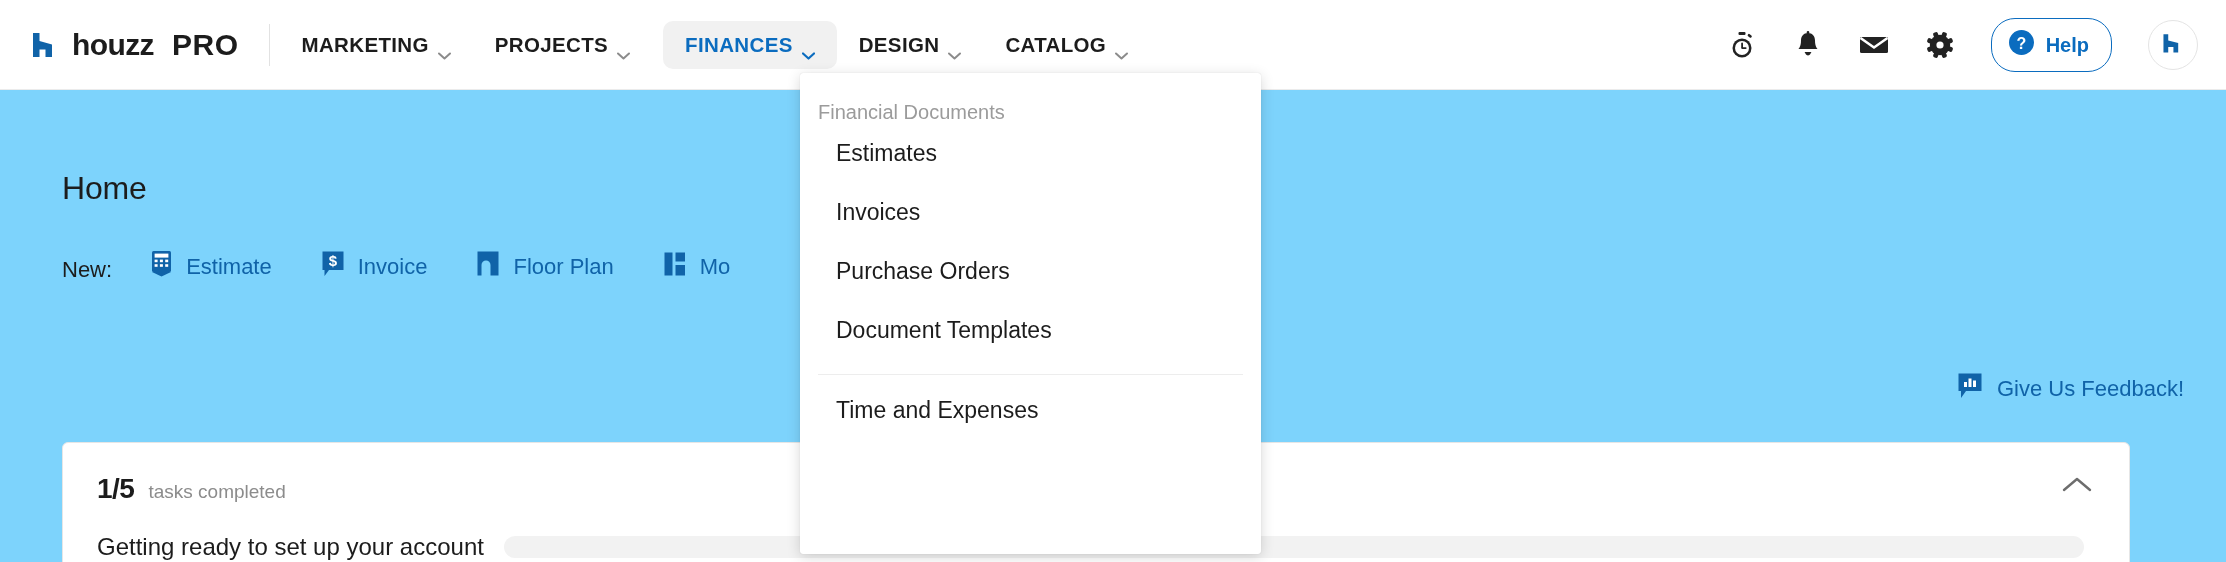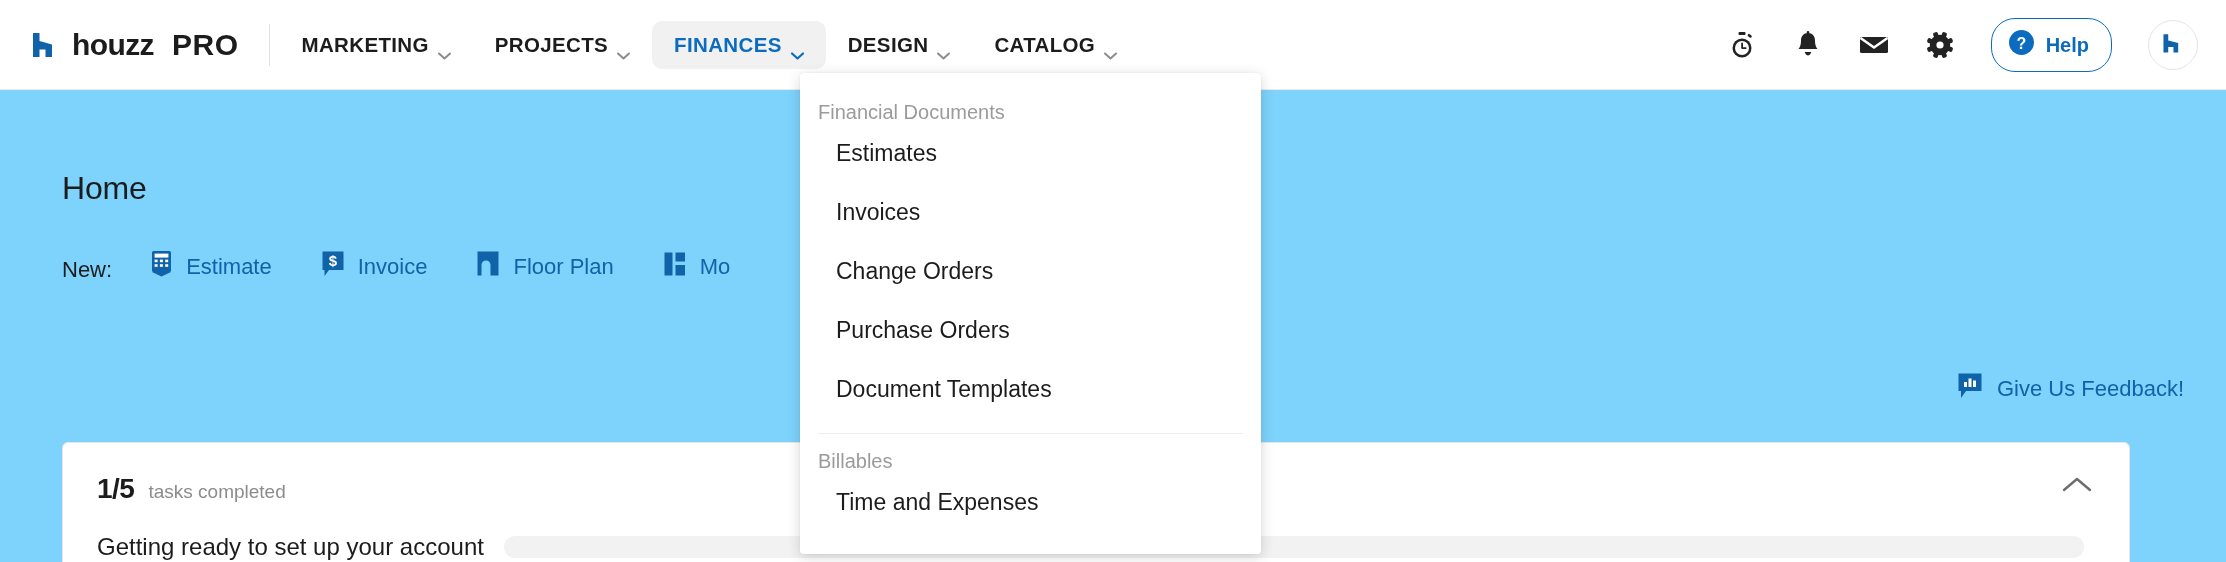--- a/index.html
+++ b/index.html
@@ -27,21 +27,21 @@
 
   .nav-div { width:1px; height:42px; background:#e2e2e2; margin-left:30px; margin-right:10px;}
 
   .navitems { display:flex; align-items:center; height:100%; }
   .navitem {
     display:flex; align-items:center; gap:9px;
     font-size:20.5px; font-weight:600; letter-spacing:0.35px;
     color:#1c1c1c; padding:12px 22px; border-radius:10px;
     cursor:pointer; white-space:nowrap;
   }
-  .navitem.active { background:#f1f1f1; color:#0b6cbf; }
+  .navitem.active { background:#f1f1f1; color:#0b6cbf;margin-left:11px; }
   .caret { width:13px; height:8px; display:block; }
 
   .nav-right { position:absolute; right:28px; top:0; height:90px; display:flex; align-items:center; gap:36px; }
   .navicon { width:30px; height:30px; display:flex; align-items:center; justify-content:center; cursor:pointer; }
   .help-btn {
     display:flex; align-items:center; gap:11px;
     border:1.5px solid #0b6cbf; border-radius:24px;
     padding:10px 22px 10px 16px; color:#0b6cbf;
     font-size:20px; font-weight:600; cursor:pointer; background:#fff;
   }
@@ -334,24 +334,22 @@
 
     </div>
 
   </div>
 
   <div class="dropdown">
 
     <div class="dd-section-label">Financial Documents</div>
     <div class="dd-item">Estimates</div>
     <div class="dd-item">Invoices</div>
-    <div class="dd-item">Change Orders</div>
     <div class="dd-item">Purchase Orders</div>
     <div class="dd-item">Document Templates</div>
 
     <div class="dd-sep"></div>
 
-    <div class="dd-section-label">Billables</div>
     <div class="dd-item">Time and Expenses</div>
 
   </div>
 
 </div>
 
 </body></html>

